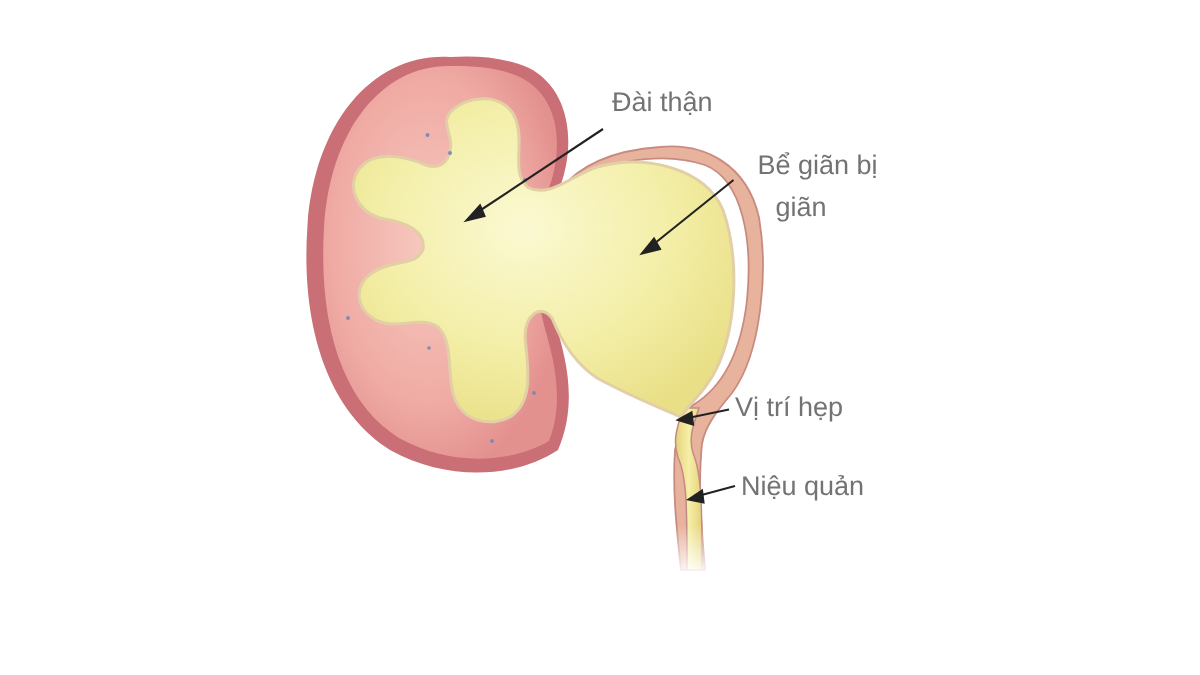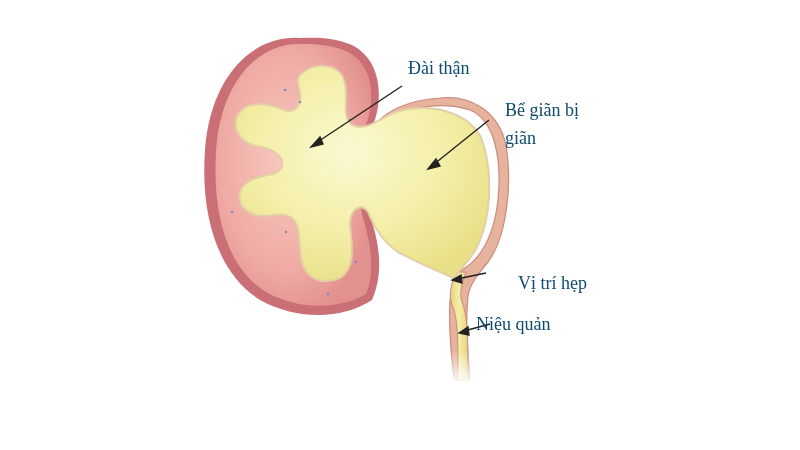--- a/index.html
+++ b/index.html
@@ -1,18 +1,18 @@
 <!DOCTYPE html>
 <html><head>
   <meta charset="utf-8">
   <style>
     html, body { margin: 0; padding: 0; background: #ffffff; }
     body { width: 800px; height: 450px; position: relative; overflow: hidden; font-family: "Liberation Sans", sans-serif; }
     svg.art { position: absolute; left: 0; top: 0; }
-    .label { position: absolute; font-family: Liberation Serif, serif; font-size: 18px; color: #0c4a6e; white-space: nowrap; line-height: 24px; }
+    .label { position: absolute; font-family: Liberation Sans, sans-serif; font-size: 18px; color: #737373; white-space: nowrap; line-height: 24px; }
   </style>
 </head>
 <body>
 
 <svg class="art" width="800" height="450" viewBox="0 0 800 450">
   <defs>
     <radialGradient id="cortexGrad" cx="45%" cy="45%" r="60%">
       <stop offset="0%" stop-color="#f7c9c0"></stop>
       <stop offset="70%" stop-color="#efaaa3"></stop>
       <stop offset="100%" stop-color="#e3918e"></stop>
@@ -94,15 +94,15 @@
     </g>
     <g>
       <line x1="490" y1="324" x2="464" y2="331"></line>
       <polygon points="459,333 468,327 469,335"></polygon>
     </g>
   </g>
 </svg>
 
 <div class="label" style="left:408px; top:56px;">Đài thận</div>
 <div class="label" style="left:505px; top:98px;">Bể giãn bị</div>
-<div class="label" style="left:505px; top:126px;">giãn</div>
-<div class="label" style="left:490px; top:271px;margin-left:28px;">Vị trí hẹp</div>
-<div class="label" style="left:476px; top:312px;">Niệu quản</div>
+<div class="label" style="left:517px; top:126px;">giãn</div>
+<div class="label" style="left:490px; top:259px;">Vị trí hẹp</div>
+<div class="label" style="left:494px; top:312px;">Niệu quản</div>
 
 </body></html>

